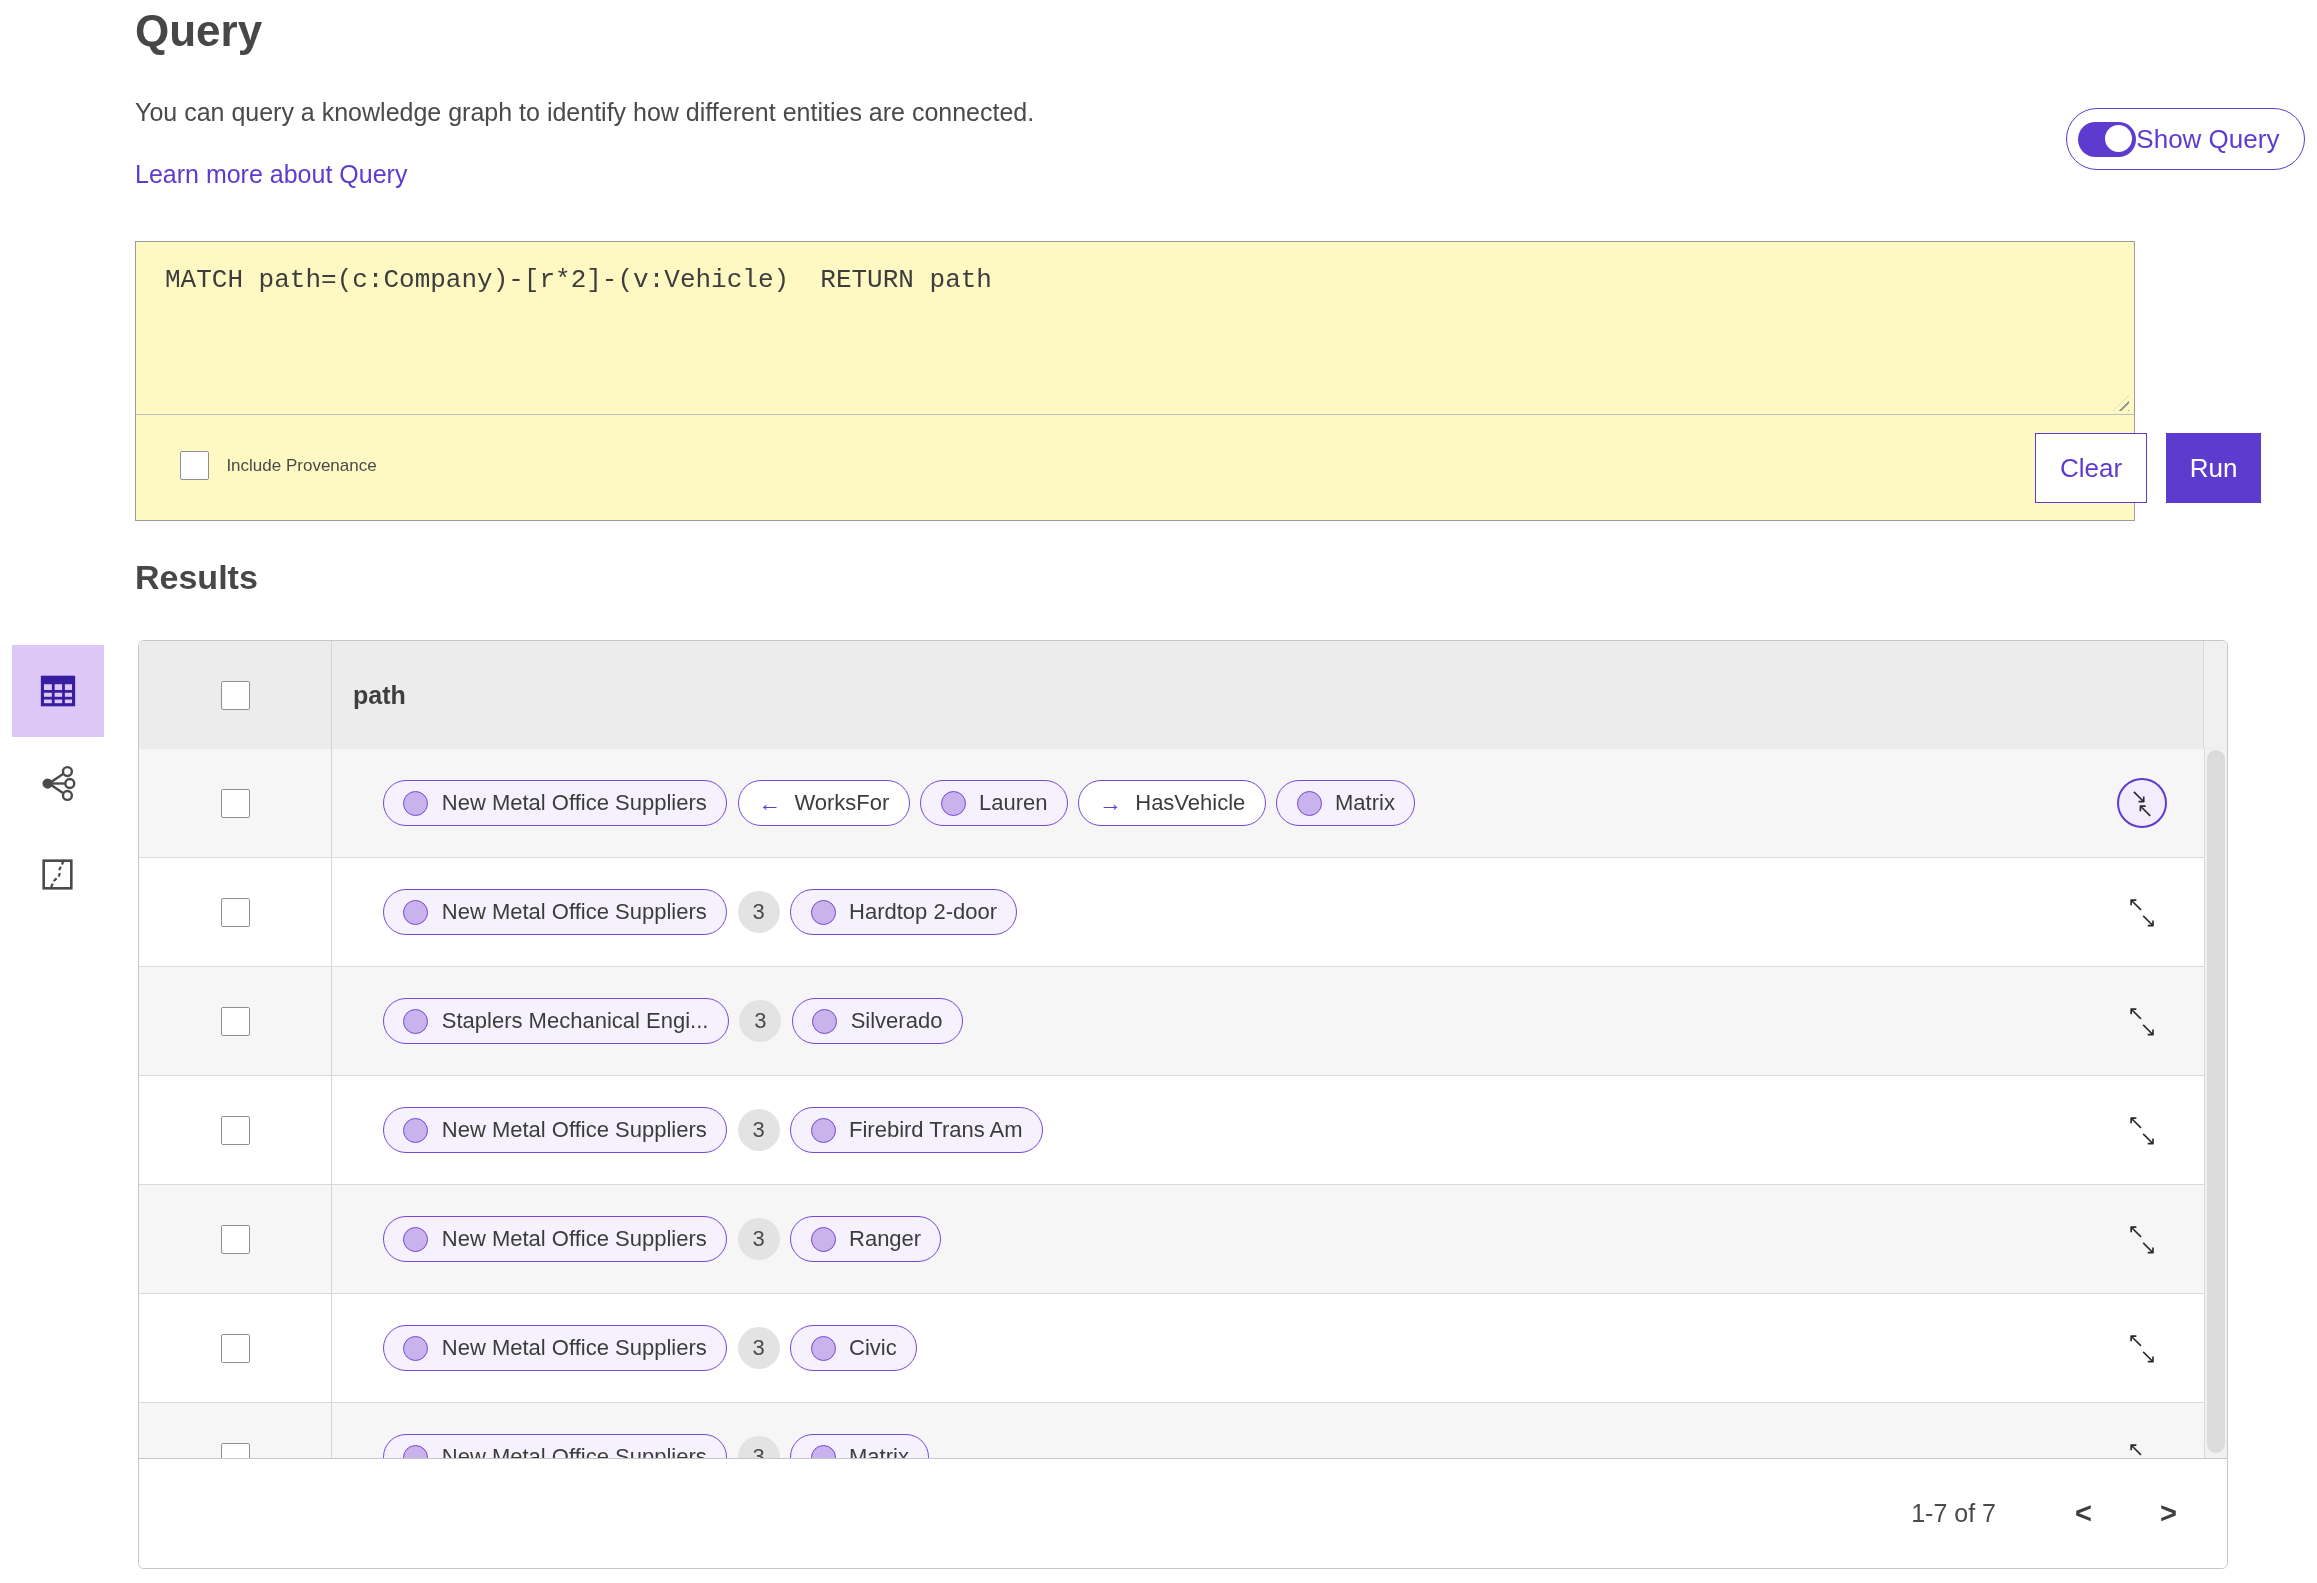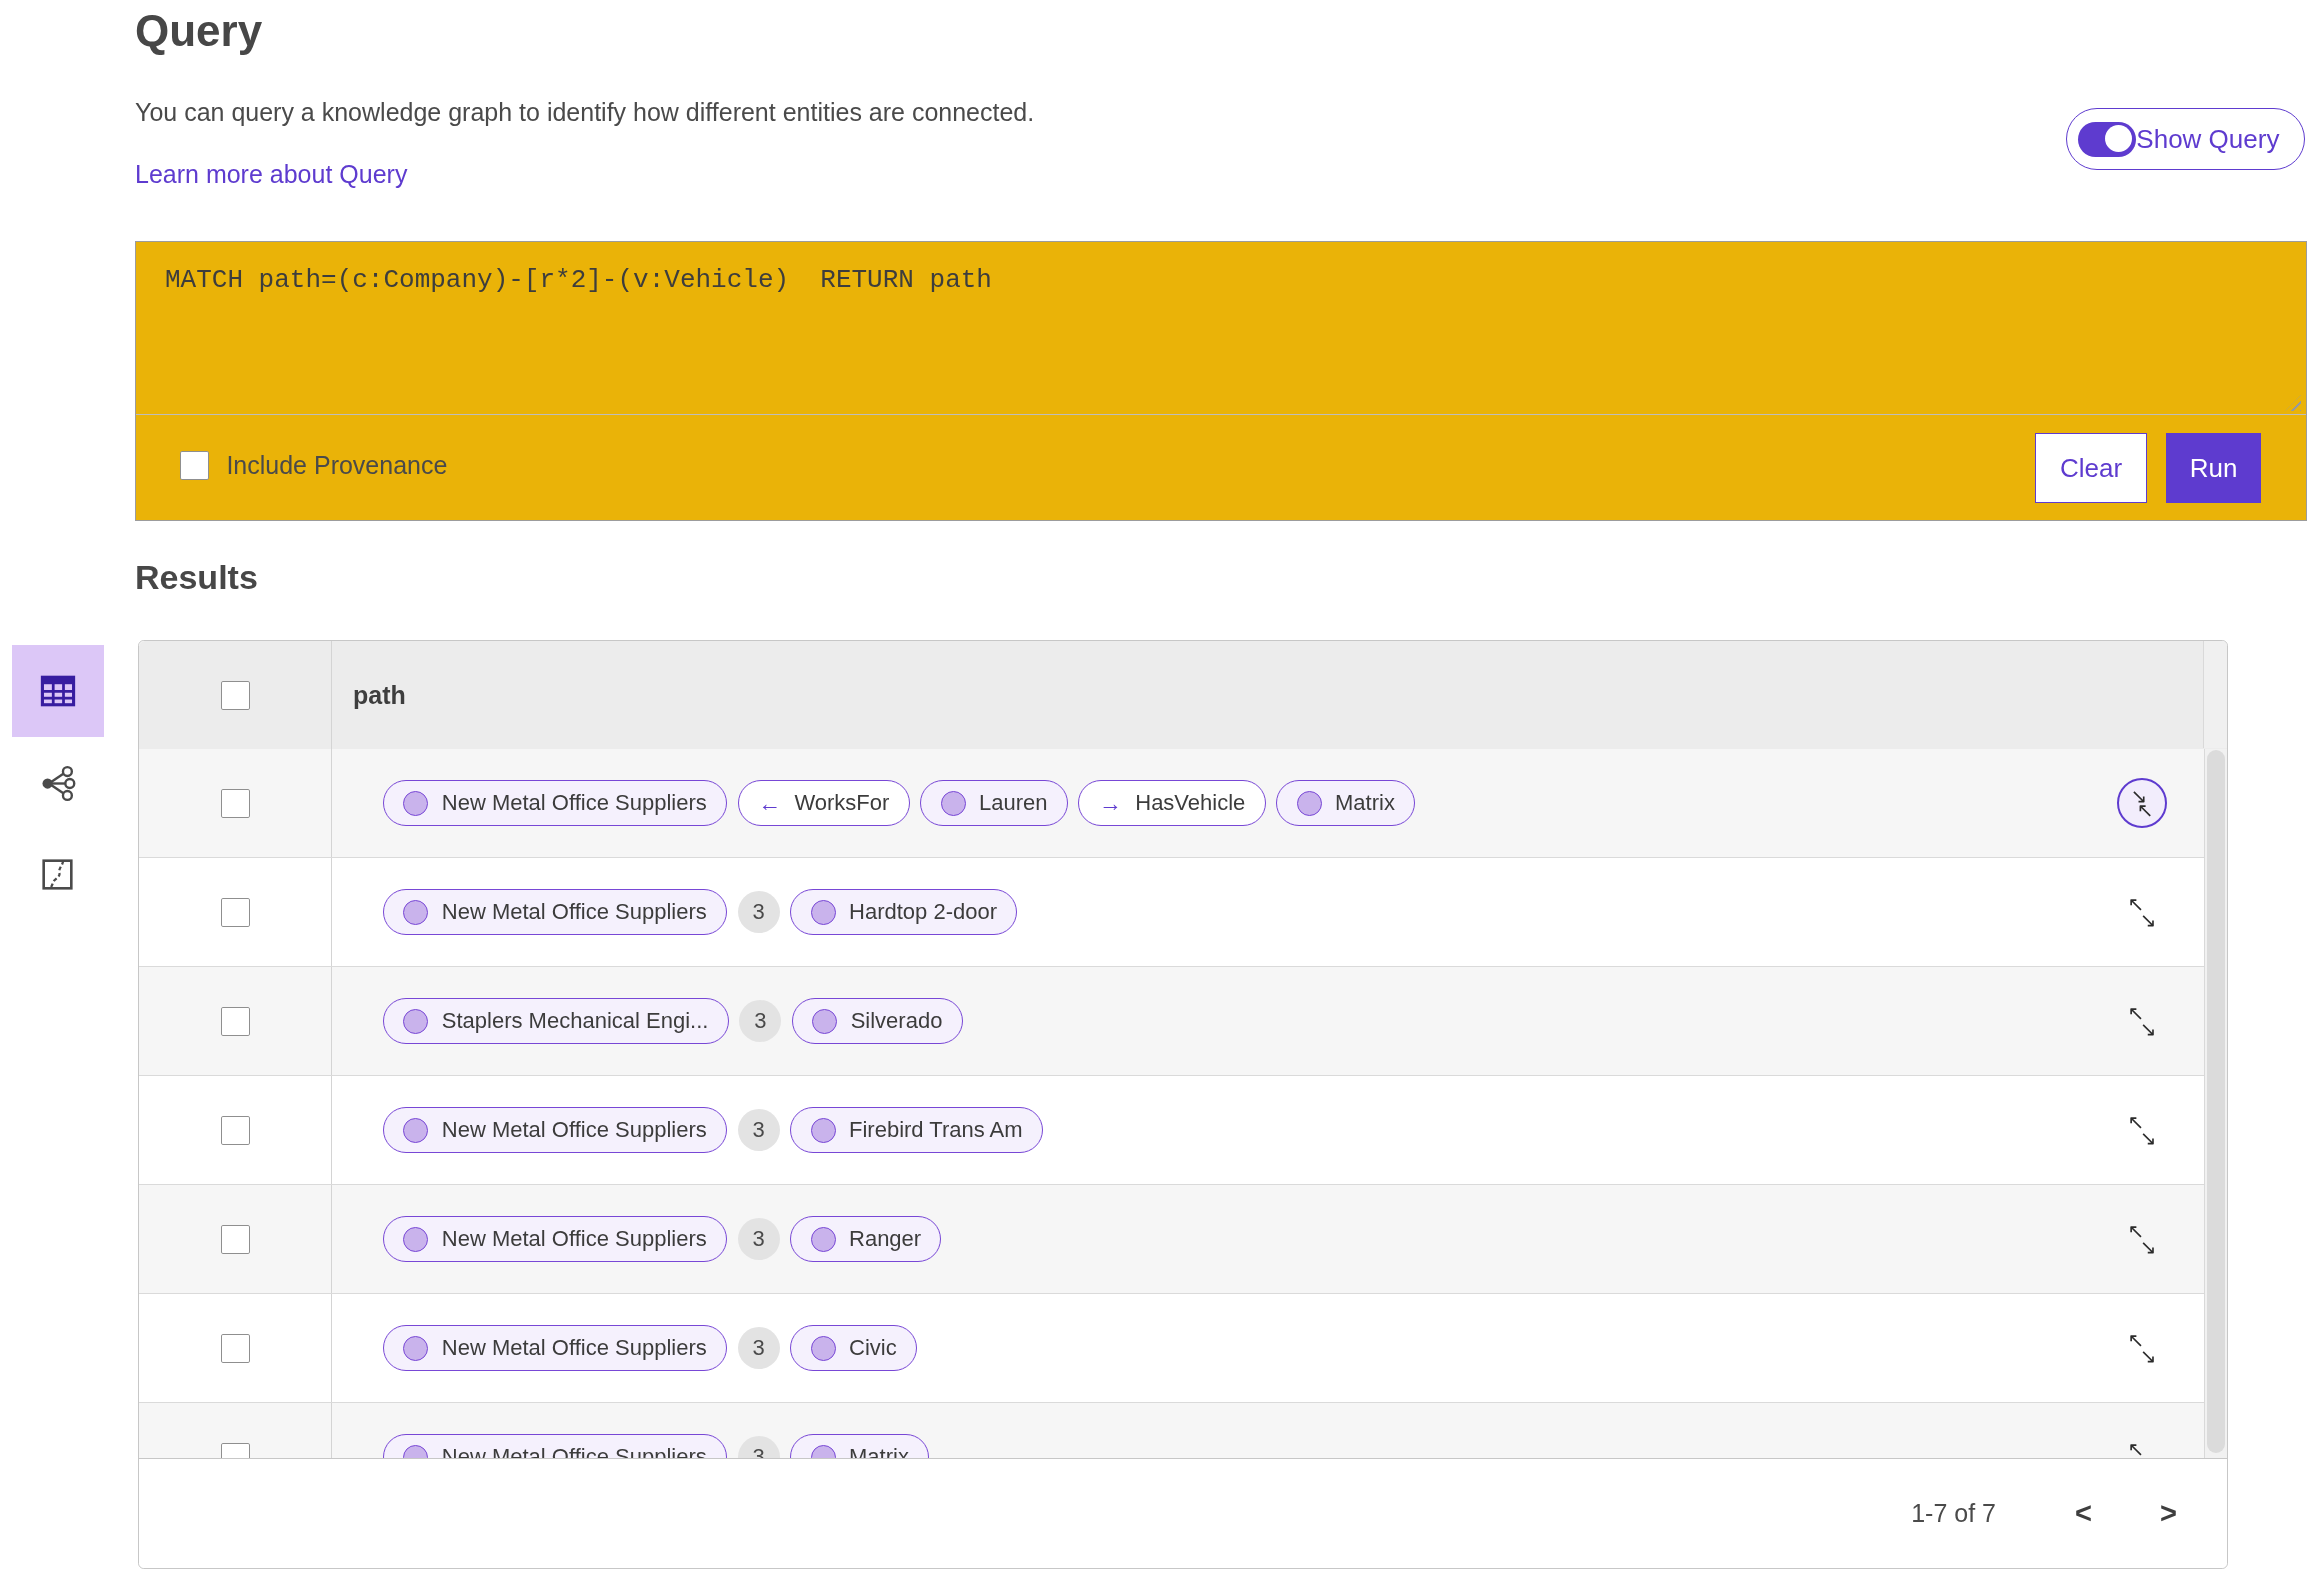--- a/index.html
+++ b/index.html
@@ -10,30 +10,30 @@
   .q-title{position:absolute;left:135px;top:5.8px;font-size:44px;font-weight:bold;color:#474747;}
   .q-desc{position:absolute;left:135px;top:98px;font-size:25px;color:#4a4a4a;}
   .learn-link{position:absolute;left:135px;top:160px;font-size:25px;color:#5E3BCF;cursor:pointer;}
 
   .show-query{position:absolute;top:108px;right:11.6px;height:60px;display:flex;align-items:center;
               gap:0;border:1.9px solid #5E3BCF;border-radius:39px;padding:0 25px 0 11.6px;background:#fff;cursor:pointer;}
   .sq-switch{position:relative;width:58px;height:35px;border-radius:17.4px;background:#5E3BCF;}
   .sq-knob{position:absolute;top:3.9px;right:4.8px;width:27px;height:27px;border-radius:50%;background:#fff;}
   .sq-label{font-size:26px;color:#5E3BCF;}
 
-  .q-panel{position:absolute;left:135px;top:241px;width:2172px;height:280px;border:1px solid #9C9C9C;background:#eab308;box-sizing:border-box;}
+  .q-panel{position:absolute;left:135px;top:241px;width:2000px;height:280px;border:1px solid #9C9C9C;background:#fef9c3;box-sizing:border-box;}
   .q-text{position:absolute;left:29px;top:23px;right:39px;height:135px;font-family:"Liberation Mono",monospace;
           font-size:26px;color:#3d3d3d;white-space:pre;overflow:hidden;}
   .q-divider{position:absolute;left:0;right:0;top:172px;border-top:1px solid #bdbdbd;}
   .q-grip{position:absolute;right:4.8px;top:153px;width:16.4px;height:16.4px;
           background:repeating-linear-gradient(135deg,transparent 0 3.9px,#9a9a9a 3.9px 5.8px);
           clip-path:polygon(100% 0,100% 100%,0 100%);}
   .prov{position:absolute;left:44px;top:209px;display:flex;align-items:center;gap:17.4px;}
   .checkbox{width:29px;height:29px;border:1.9px solid #8f8f8f;background:#fff;border-radius:1.9px;box-sizing:border-box;}
-  .prov-label{font-size:25px;color:#4a4a4a;}
+  .prov-label{font-size:17px;color:#4a4a4a;}
   .btn{position:absolute;top:191px;height:70px;display:flex;align-items:center;justify-content:center;
        font-size:26px;box-sizing:border-box;cursor:pointer;}
   .btn-clear{left:1899px;width:112px;border:1.9px solid #5E3BCF;color:#5E3BCF;background:#fff;}
   .btn-run{left:2030px;width:95px;background:#5E3BCF;color:#fff;border:1.9px solid #5E3BCF;}
 
   
   .r-title{position:absolute;left:135px;top:558px;font-size:34px;font-weight:bold;color:#474747;}
 
   .view-tab{position:absolute;left:11.6px;width:92px;height:92px;display:flex;align-items:center;justify-content:center;cursor:pointer;}
   .view-tab.selected{background:#DCC7F7;}

